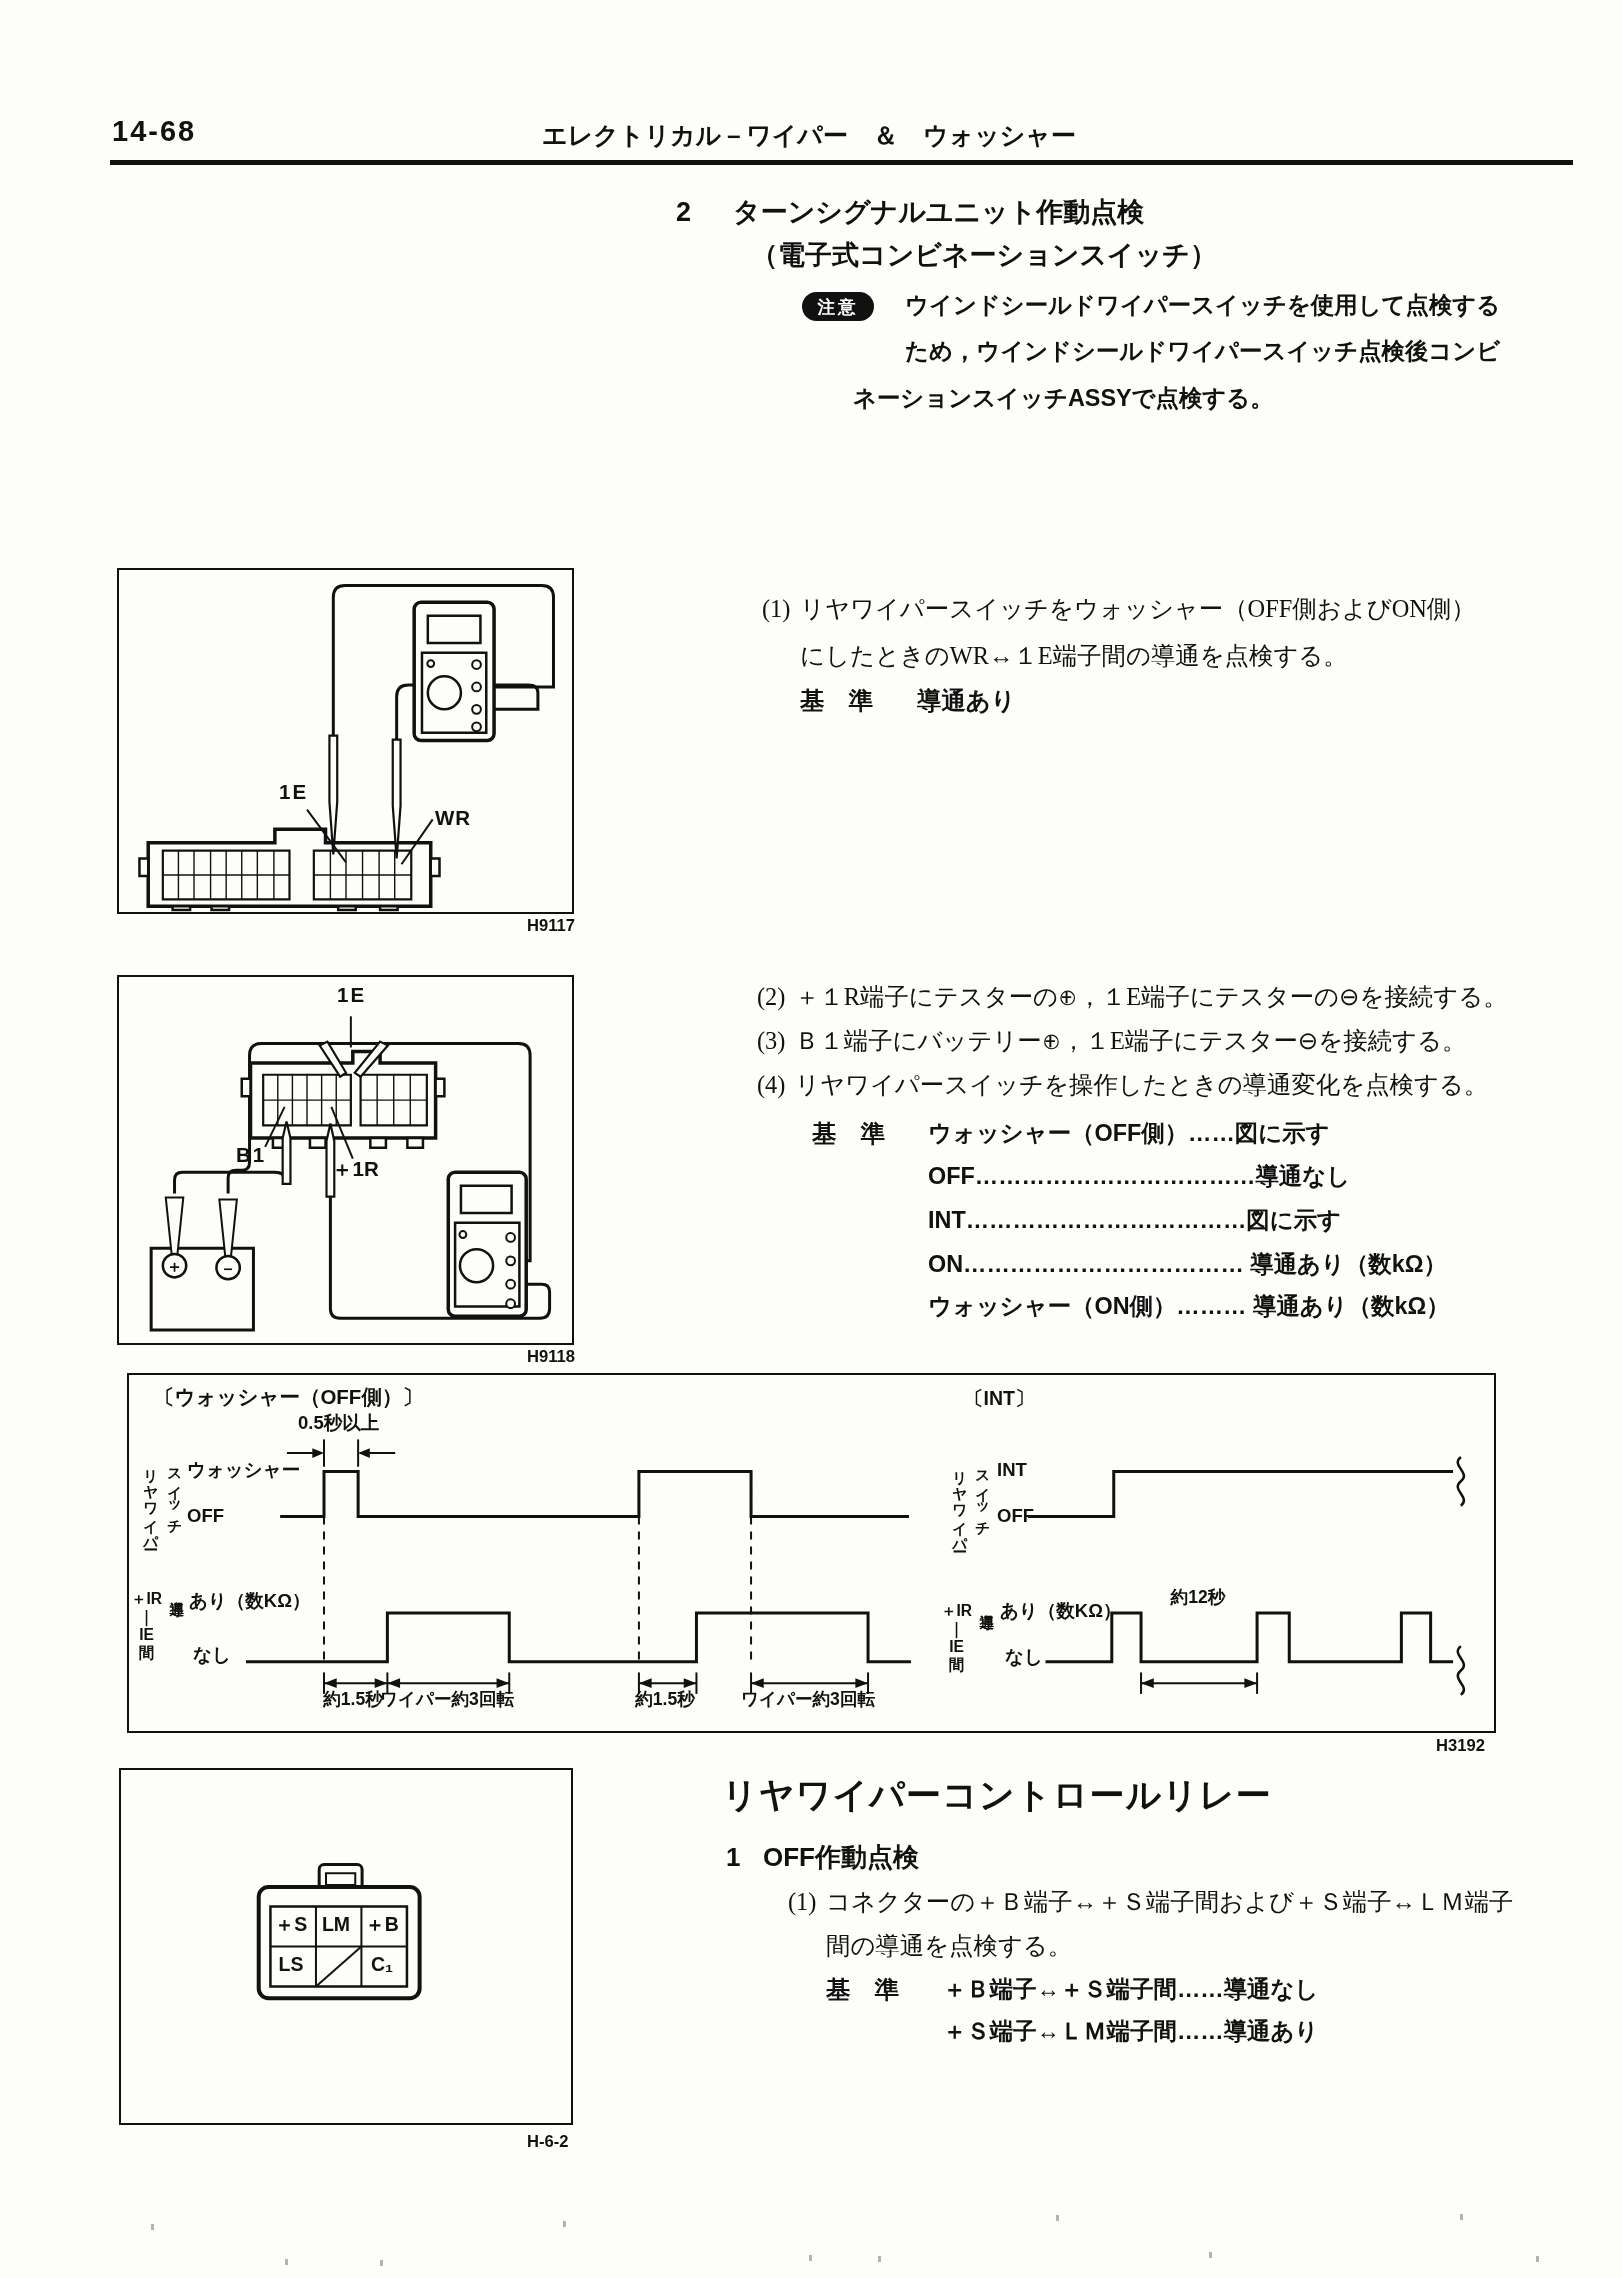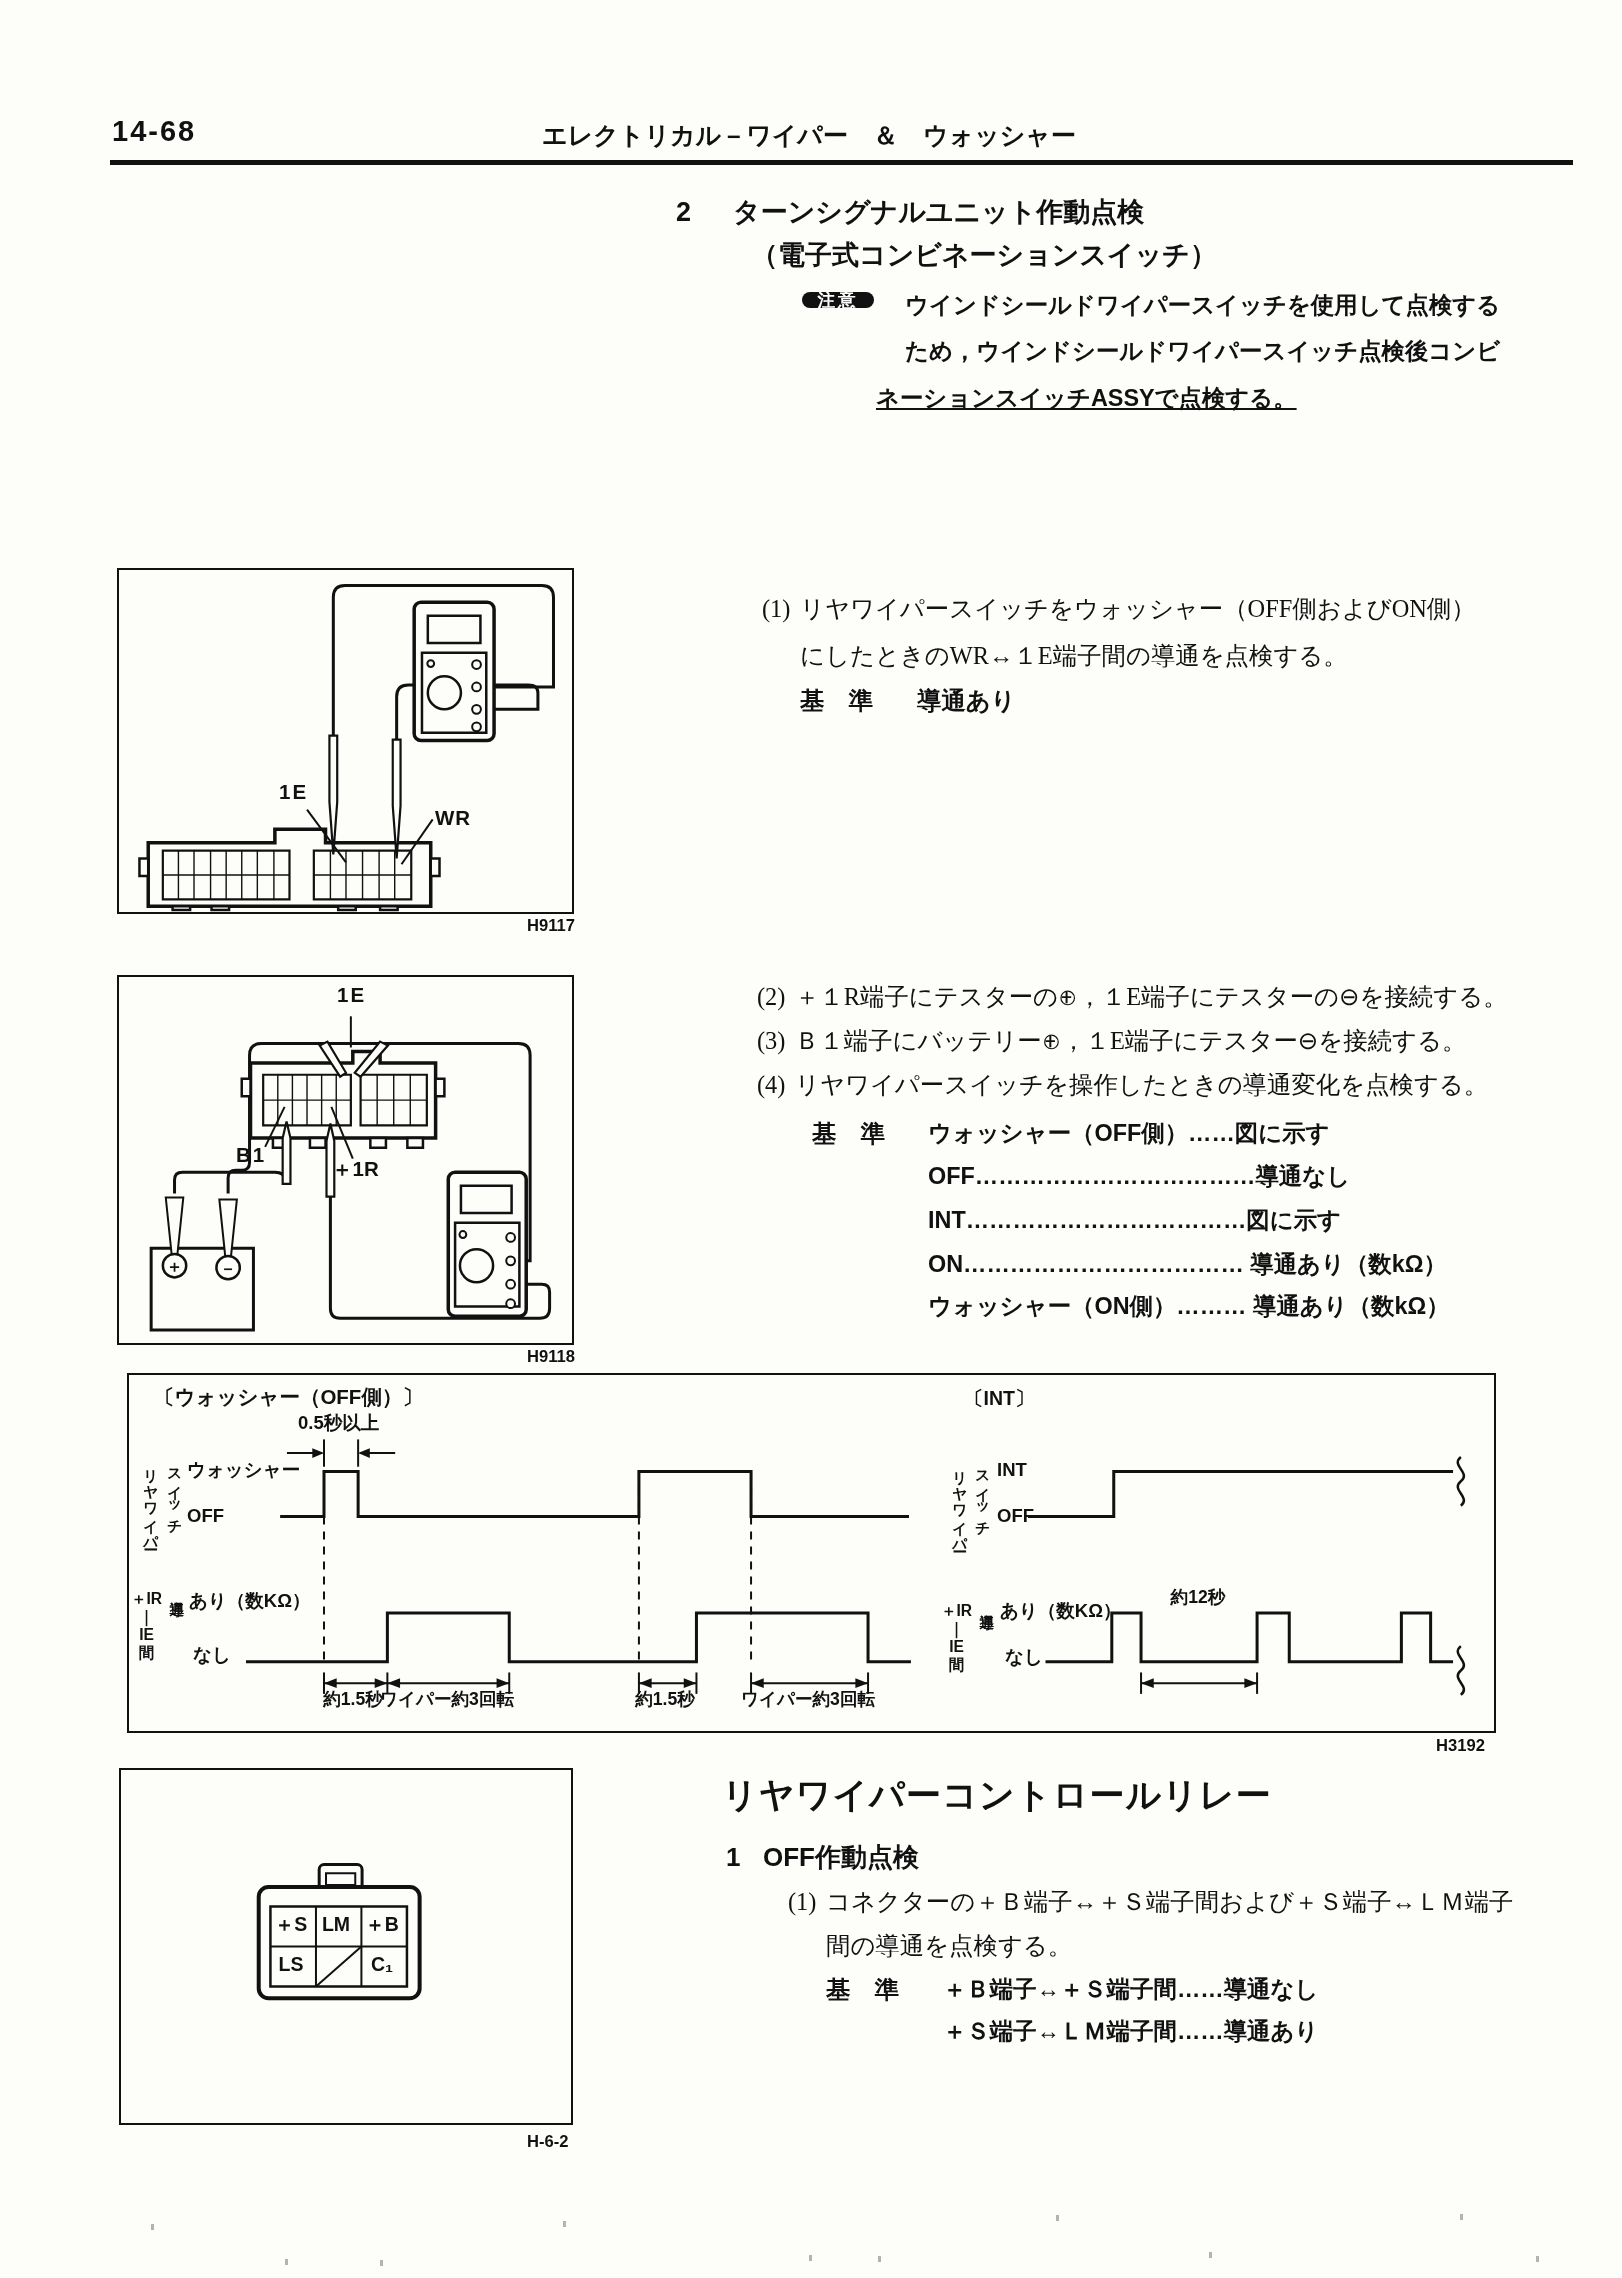--- a/index.html
+++ b/index.html
@@ -26,24 +26,24 @@
 <div id="canvas">
 
   <div class="t gob" style="left:112px;top:115px;font-size:29px;letter-spacing:2px;">14-68</div>
   <div class="t gob" style="left:536px;top:121px;width:546px;text-align:center;font-size:25px;">エレクトリカル－ワイパー　＆　ウォッシャー</div>
   <div class="rule" style="left:110px;top:160px;width:1463px;height:4.9px;"></div>
 
   <div class="t gob" style="left:676px;top:197px;font-size:27px;">2</div>
   <div class="t gob" style="left:733px;top:197px;font-size:27px;">ターンシグナルユニット作動点検</div>
   <div class="t gob" style="left:751px;top:240px;font-size:27px;">（電子式コンビネーションスイッチ）</div>
 
-  <div class="badge" style="left:802px;top:292px;width:72px;height:16px;font-size:17.6px;letter-spacing:2.9px;">注意</div>
+  <div class="badge" style="left:802px;top:292px;width:72px;height:29px;font-size:17.6px;letter-spacing:2.9px;">注意</div>
   <div class="t gob" style="left:905px;top:292px;font-size:23.4px;">ウインドシールドワイパースイッチを使用して点検する</div>
   <div class="t gob" style="left:905px;top:338px;font-size:23.4px;">ため，ウインドシールドワイパースイッチ点検後コンビ</div>
-  <div class="t gob" style="left:876px;top:385px;font-size:23.4px;text-decoration:underline;">ネーションスイッチASSYで点検する。</div>
+  <div class="t gob" style="left:853px;top:385px;font-size:23.4px;">ネーションスイッチASSYで点検する。</div>
 
   <div class="t serif" style="left:762px;top:595px;font-size:24.4px;">(1)</div>
   <div class="t serif" style="left:800px;top:595px;font-size:24.4px;">リヤワイパースイッチをウォッシャー（OFF側およびON側）</div>
   <div class="t serif" style="left:800px;top:642px;font-size:24.4px;text-align:center;">にしたときのWR↔１E端子間の導通を点検する。</div>
   <div class="t gob" style="left:800px;top:687px;font-size:24.4px;">基　準</div>
   <div class="t gob" style="left:917px;top:687px;font-size:24.4px;">導通あり</div>
 
   <div class="figbox" style="left:117px;top:568px;width:453px;height:342px;">
     <svg width="453" height="342" viewBox="0 0 465 351">
       <g stroke="#111" fill="none" stroke-width="3">

